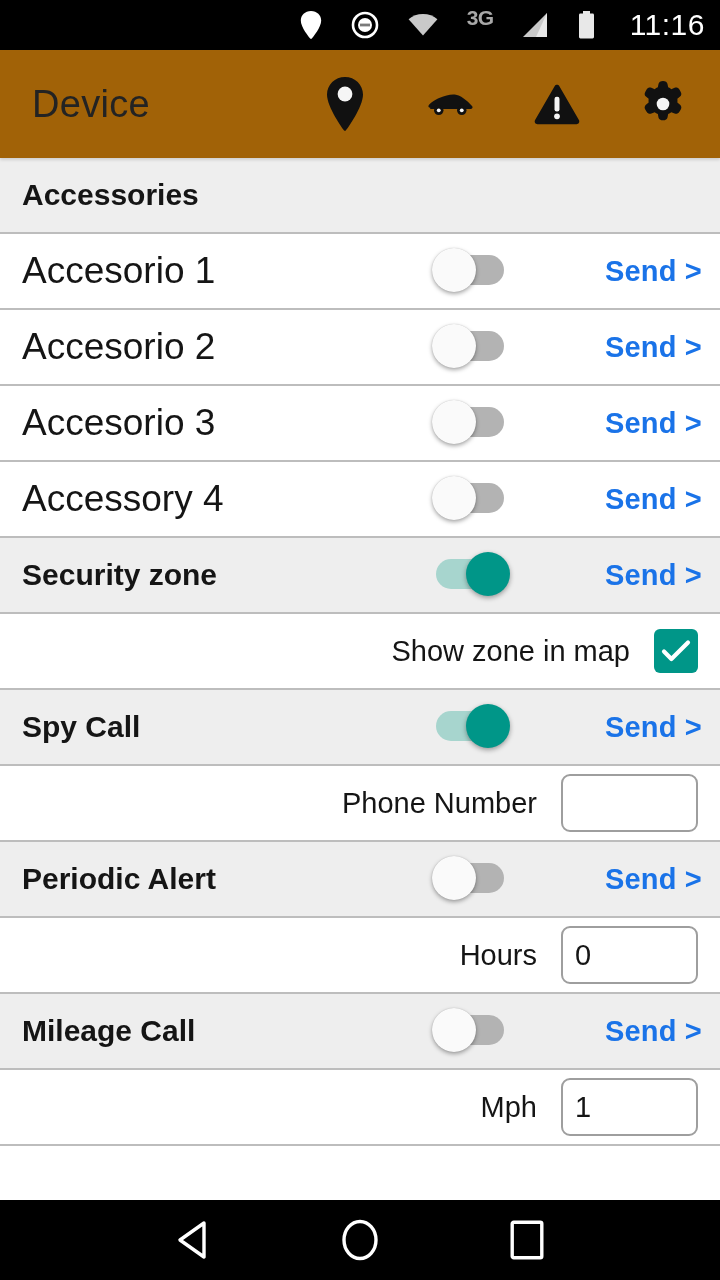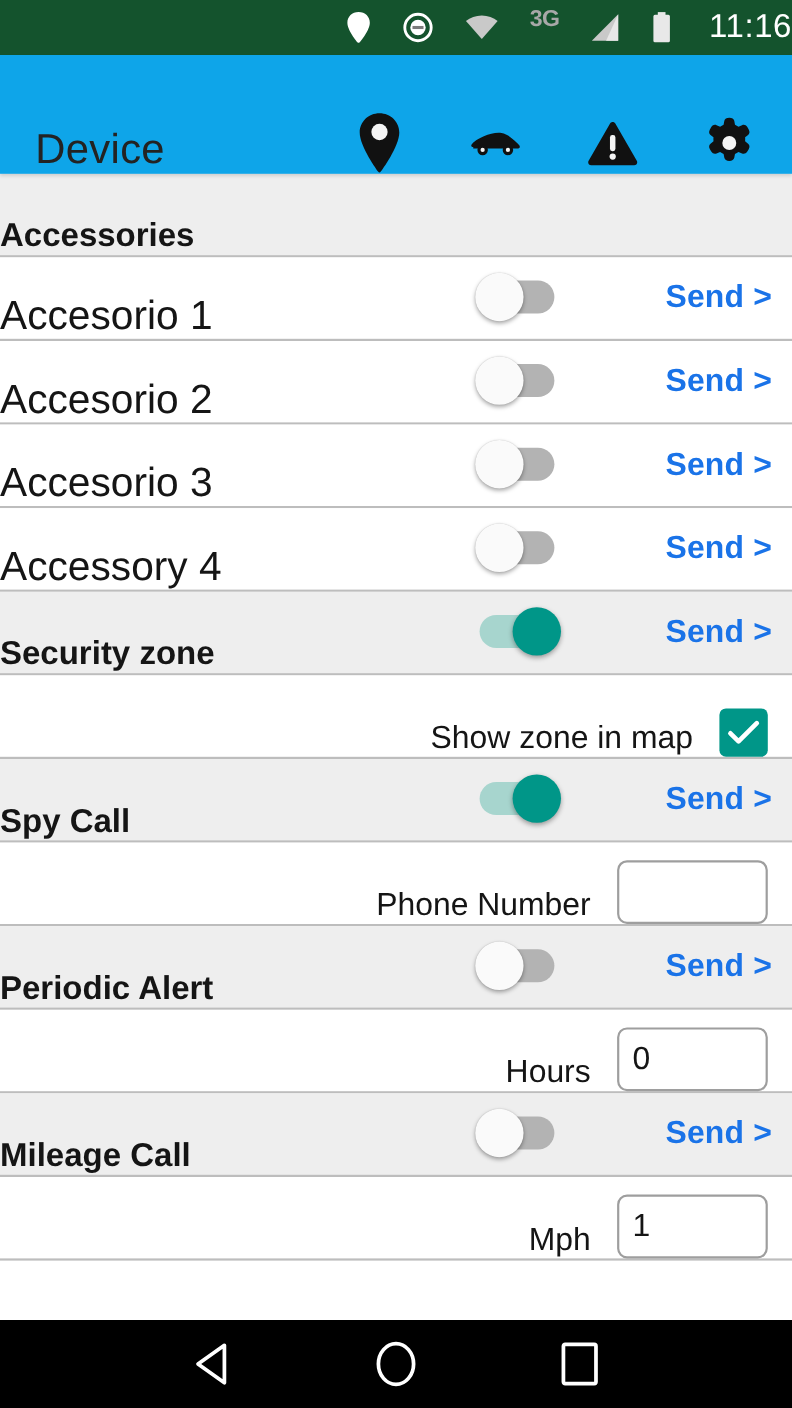--- a/index.html
+++ b/index.html
@@ -17,25 +17,25 @@
     width: 720px;
     height: 1280px;
     background: #ffffff;
     display: flex;
     flex-direction: column;
   }
 
   
   #status-bar {
     height: 50px;
-    background: #14532d;
+    background: #000000;
     display: flex;
     align-items: center;
     justify-content: flex-end;
-    padding-right: 0;
+    padding-right: 15px;
     gap: 29px;
     flex: none;
   }
   #status-bar .sb-icon {
     display: flex;
     align-items: center;
     justify-content: center;
   }
   #status-bar .sb-text-3g {
     color: #a8a8a8;
@@ -50,23 +50,23 @@
     color: #ffffff;
     font-size: 30px;
     font-weight: 500;
     margin-left: 6px;
     letter-spacing: 0.5px;
   }
 
   
   #app-bar {
     height: 108px;
-    background: #0ea5e9;
-    display: flex;
-    align-items: flex-end;
+    background: #a16207;
+    display: flex;
+    align-items: center;
     padding-left: 32px;
     padding-right: 26px;
     flex: none;
     box-shadow: 0 2px 3px rgba(0,0,0,0.13);
     position: relative;
     z-index: 5;
   }
   #app-title {
     font-size: 38px;
     color: #232323;
@@ -92,23 +92,24 @@
   
   #list {
     flex: 1;
     overflow: hidden;
     background: #ffffff;
   }
 
   .row {
     height: 76px;
     display: flex;
-    align-items: flex-end;
+    align-items: center;
     border-bottom: 2px solid #bdbdbd;
     position: relative;
+    padding-left: 22px;
     padding-right: 18px;
     background: #ffffff;
   }
   .row.shaded { background: #eeeeee; }
   .row.section-head { border-bottom: 2px solid #bdbdbd; }
 
   .row-label {
     font-size: 37px;
     color: #151515;
     font-weight: 400;

